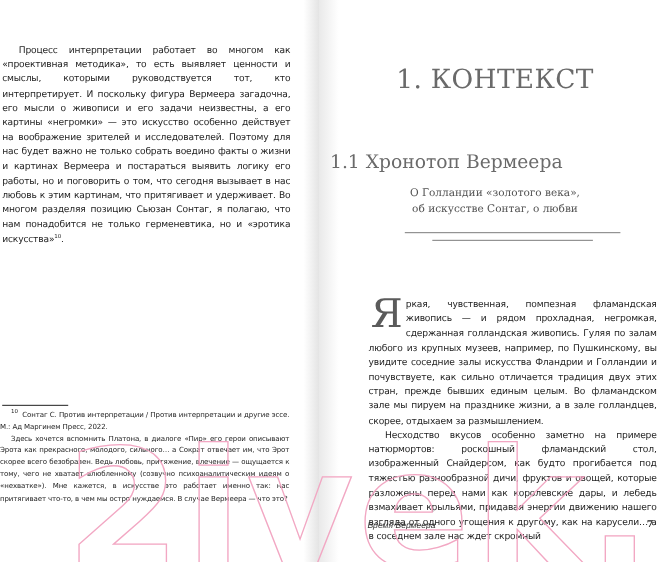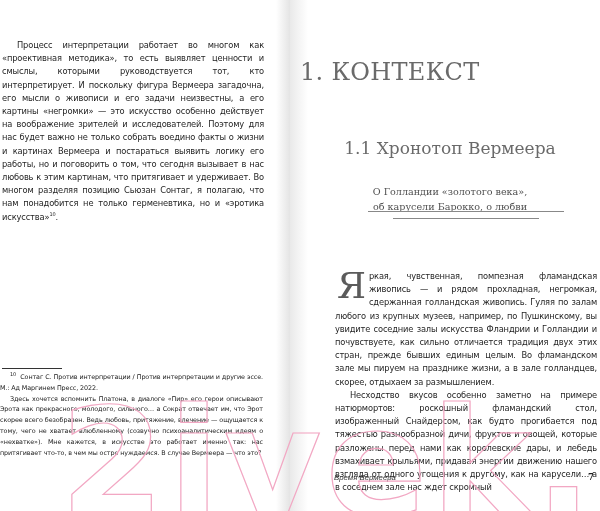--- a/index.html
+++ b/index.html
@@ -33,30 +33,30 @@
     position: absolute; left: 2px; top: 368px; width: 60px; height: 0;
     border-top: 0.8px solid #333;
   }
   .footnotes {
     position: absolute; left: 0; top: 372px; width: 263px;
     font-size: 6.4px; line-height: 10.8px; text-align: justify; color: #222;
     letter-spacing: -0.1px;
   }
   .footnotes p { margin: 0; text-indent: 10px; }
   .chapter-title {
-    position: absolute; left: 300px; top: 58px; width: 300px; 
+    position: absolute; left: 300px; top: 58px; width: 300px; text-align: center;
     font-family: "DejaVu Serif", serif; font-size: 24px; color: #6a6a6a;
     letter-spacing: 0.3px;
   }
   .section-title {
-    position: absolute; left: 300px; top: 138px; width: 300px; text-align: center;
+    position: absolute; left: 300px; top: 138px; width: 300px; 
     font-family: "DejaVu Serif", serif; font-size: 17px; color: #6a6a6a;
   }
   .subtitle {
-    position: absolute; left: 300px; top: 184px; width: 300px; text-align: center;
+    position: absolute; left: 300px; top: 168px; width: 300px; text-align: center;
     font-family: "DejaVu Serif", serif; font-size: 9.6px; line-height: 15px; color: #505050;
   }
   .rule1 { position: absolute; left: 368px; top: 211px; width: 196px; border-top: 1px solid #888; }
   .rule2 { position: absolute; left: 393px; top: 218px; width: 146px; border-top: 1px solid #888; }
   .right-text {
     position: absolute; left: 335px; top: 270px; width: 262px;
     font-size: 8.3px; line-height: 13.2px; text-align: justify; color: #1e1e1e;
     letter-spacing: -0.15px;
   }
   .right-text p { margin: 0; }
@@ -99,21 +99,21 @@
   </div>
 
   <div class="page page-right">
     <div class="gutter-right"></div>
   </div>
 
   <div class="chapter-title">1. КОНТЕКСТ</div>
   <div class="section-title">1.1 Хронотоп Вермеера</div>
   <div class="subtitle">
     <div>О Голландии «золотого века»,</div>
-    <div>об карусели Барокко, о любви</div>
+    <div>об искусстве Сонтаг, о любви</div>
   </div>
   <div class="rule1"></div>
   <div class="rule2"></div>
 
   <div class="right-text">
     <p><span class="dropcap">Я</span><span>ркая, чувственная, помпезная фламандская живопись — и рядом прохладная, негромкая, сдержанная голландская живопись. Гуляя по залам любого из крупных музеев, например, по Пушкинскому, вы увидите соседние залы искусства Фландрии и Голландии и почувствуете, как сильно отличается традиция двух этих стран, прежде бывших единым целым. Во фламандском зале мы пируем на празднике жизни, а в зале голландцев, скорее, отдыхаем за размышлением.</span></p>
     <p class="indent">Несходство вкусов особенно заметно на примере натюрмортов: роскошный фламандский стол, изображенный Снайдерсом, как будто прогибается под тяжестью разнообразной дичи, фруктов и овощей, которые разложены перед нами как королевские дары, и лебедь взмахивает крыльями, придавая энергии движению нашего взгляда от одного угощения к другому, как на карусели… а в соседнем зале нас ждет скромный</p>
   </div>
 
   <div class="running-title">Время Вермеера</div>

